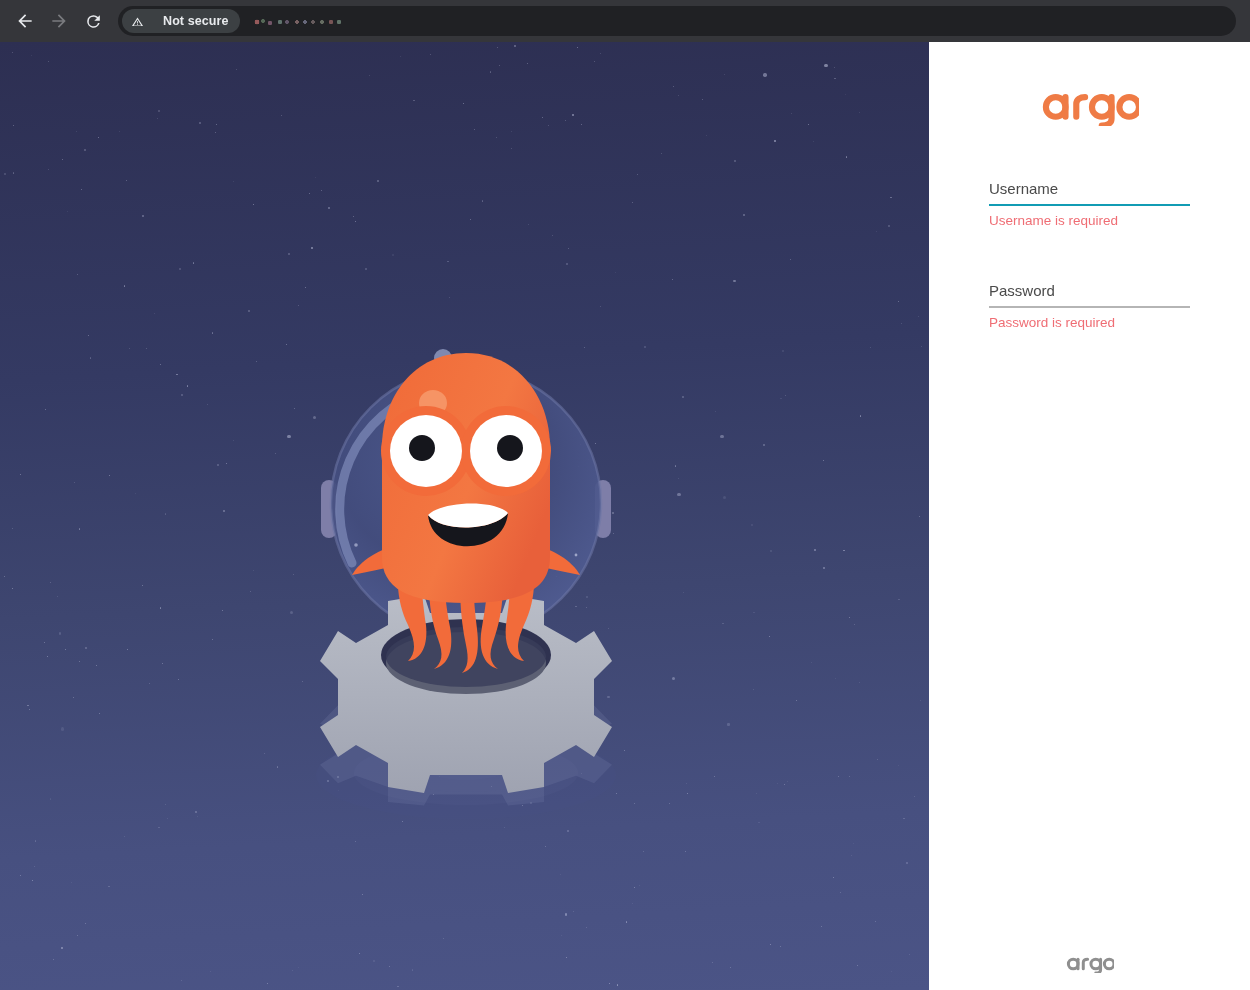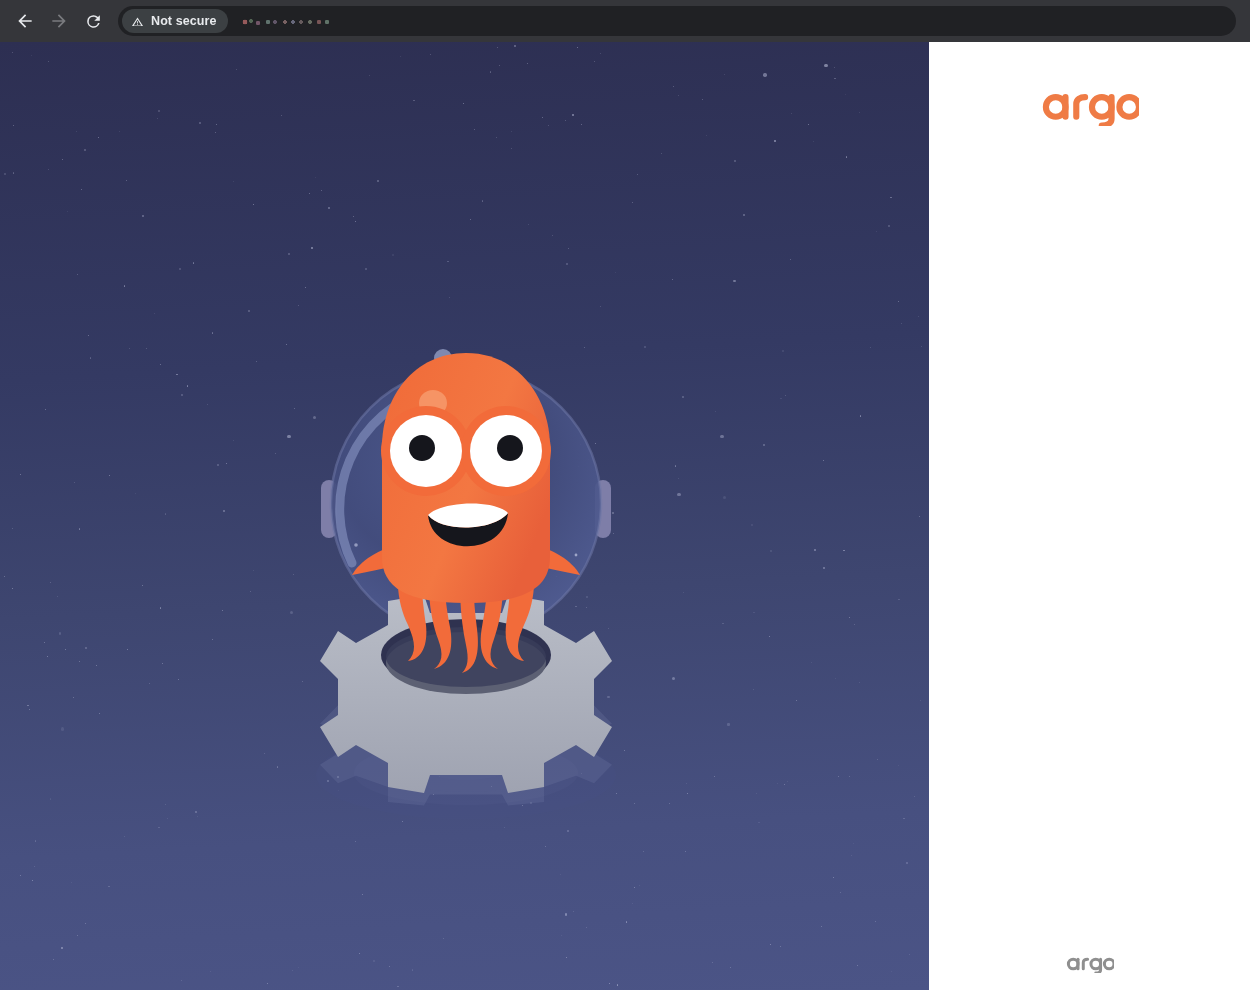--- a/index.html
+++ b/index.html
@@ -44,21 +44,21 @@
     padding-left: 4px;
     overflow: hidden;
     cursor: text;
   }
   .not-secure-chip {
     height: 24px;
     background: #3c4043;
     border-radius: 13px;
     display: flex;
     align-items: center;
-    gap: 7px;
+    gap: 19px;
     padding: 0 11px 0 9px;
     flex: 0 0 auto;
     cursor: pointer;
   }
   .not-secure-chip .label {
     font-size: 12.5px;
     color: #e8eaed;
     font-weight: bold;
     letter-spacing: 0.1px;
     white-space: nowrap;
@@ -757,20 +757,36 @@
           <path d="M72 66 L72 40 C72 30 80 26 90 26"></path>
 
           <circle cx="124" cy="46" r="20"></circle>
           <path d="M144 26 L144 70 C144 79 136 84 124 84"></path>
 
           <circle cx="180" cy="46" r="20"></circle>
         </g>
       </svg>
     </div>
 
+    <form class="form">
+
+      <div class="field">
+        <input class="field-input" type="text" autocomplete="off" placeholder="Username" style="">
+        <div class="field-underline focused"></div>
+        <div class="field-error">Username is required</div>
+      </div>
+
+      <div class="field-gap"></div>
+
+      <div class="field">
+        <input class="field-input" type="password" autocomplete="off" placeholder="Password" style="">
+        <div class="field-underline"></div>
+        <div class="field-error">Password is required</div>
+      </div>
+    </form>
 
 
     <div class="footer-logo">
       <svg class="footer-wordmark" width="48" height="21" viewBox="0 0 200 80">
         <g fill="none" stroke="#8f8f8f" stroke-width="12.5" stroke-linecap="round">
           <circle cx="30" cy="46" r="20"></circle>
           <path d="M50 26 L50 66"></path>
           <path d="M72 66 L72 40 C72 30 80 26 90 26"></path>
           <circle cx="124" cy="46" r="20"></circle>
           <path d="M144 26 L144 70 C144 79 136 84 124 84"></path>

